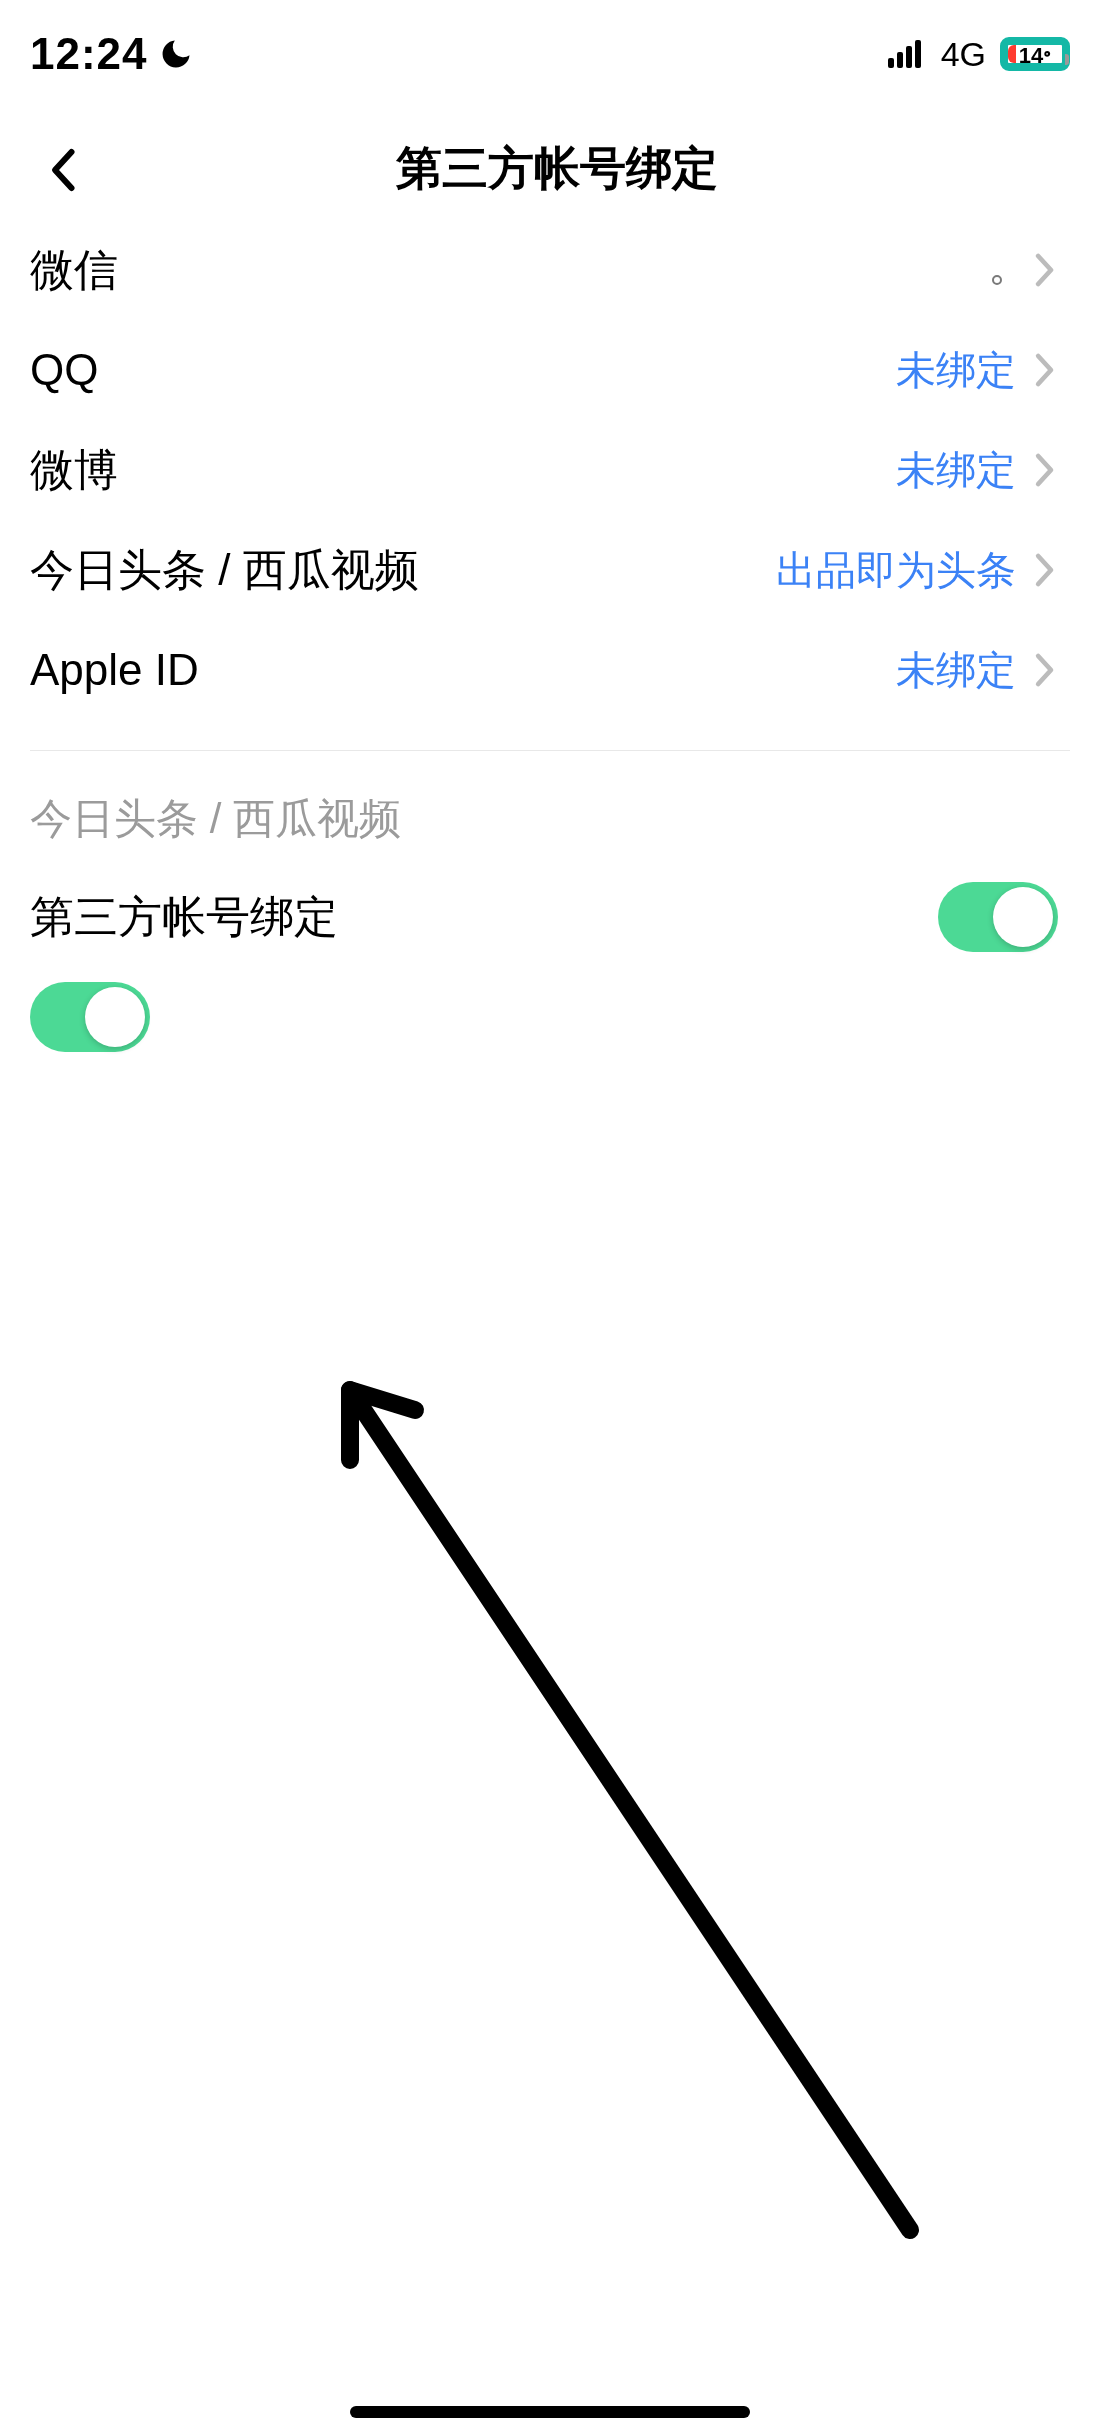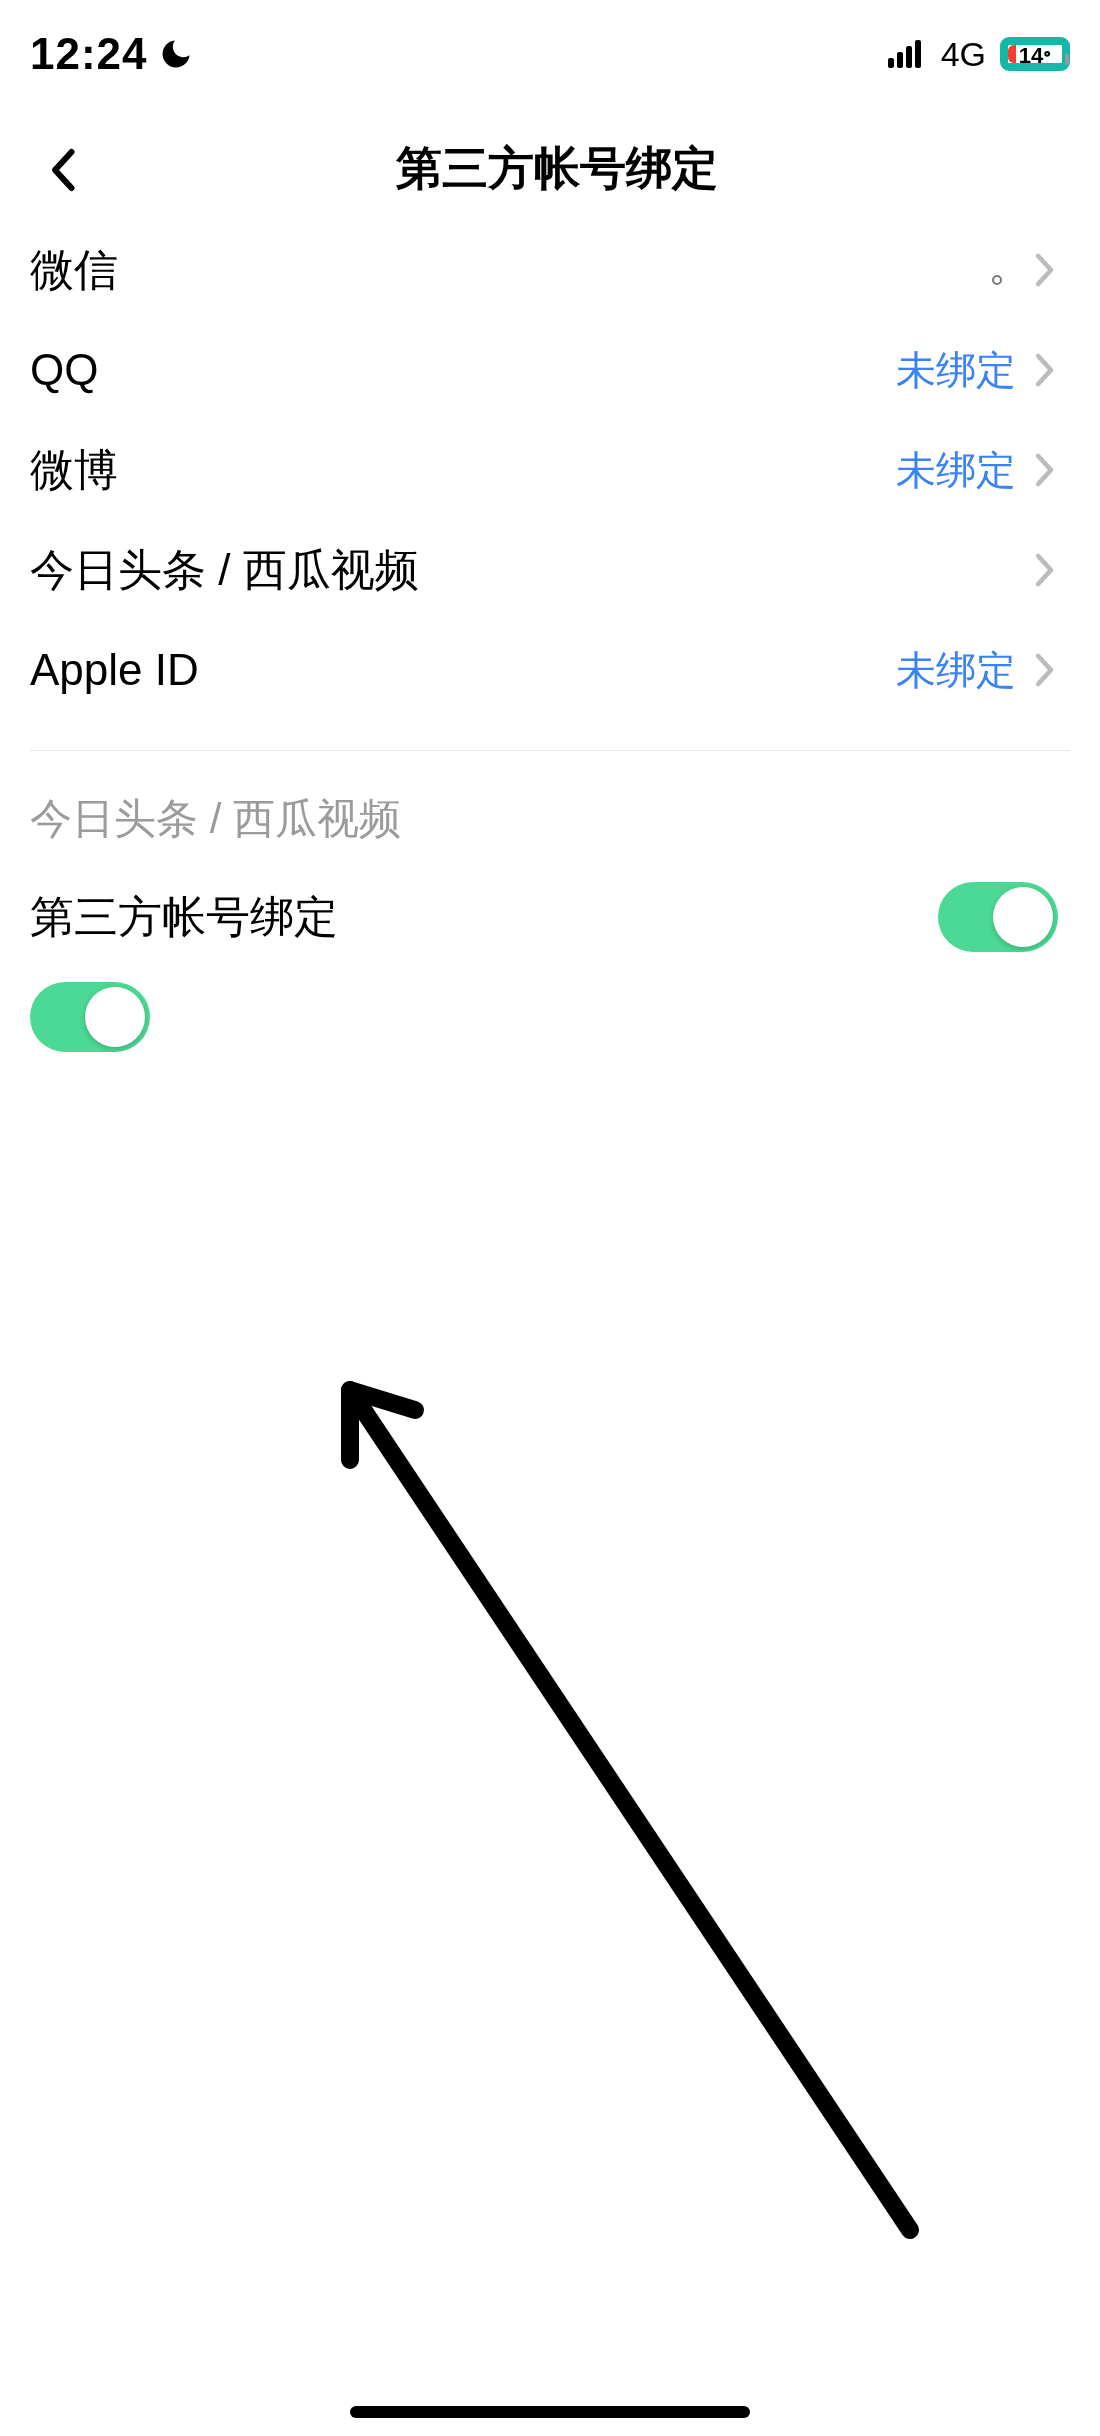--- a/index.html
+++ b/index.html
@@ -266,20 +266,21 @@
       <span class="row-value">未绑定</span>
       <svg class="chevron" viewBox="0 0 24 34" fill="none" stroke="#bcbcbc" stroke-width="4" stroke-linecap="round" stroke-linejoin="round">
         <polyline points="7 5 18 17 7 29"></polyline>
       </svg>
     </div>
   </div>
 
   <div class="row">
     <span class="row-label">今日头条 / 西瓜视频</span>
     <div class="row-right">
+      <span class="row-value">出品即为头条</span>
       <svg class="chevron" viewBox="0 0 24 34" fill="none" stroke="#bcbcbc" stroke-width="4" stroke-linecap="round" stroke-linejoin="round">
         <polyline points="7 5 18 17 7 29"></polyline>
       </svg>
     </div>
   </div>
 
   <div class="row">
     <span class="row-label">Apple ID</span>
     <div class="row-right">
       <span class="row-value">未绑定</span>

